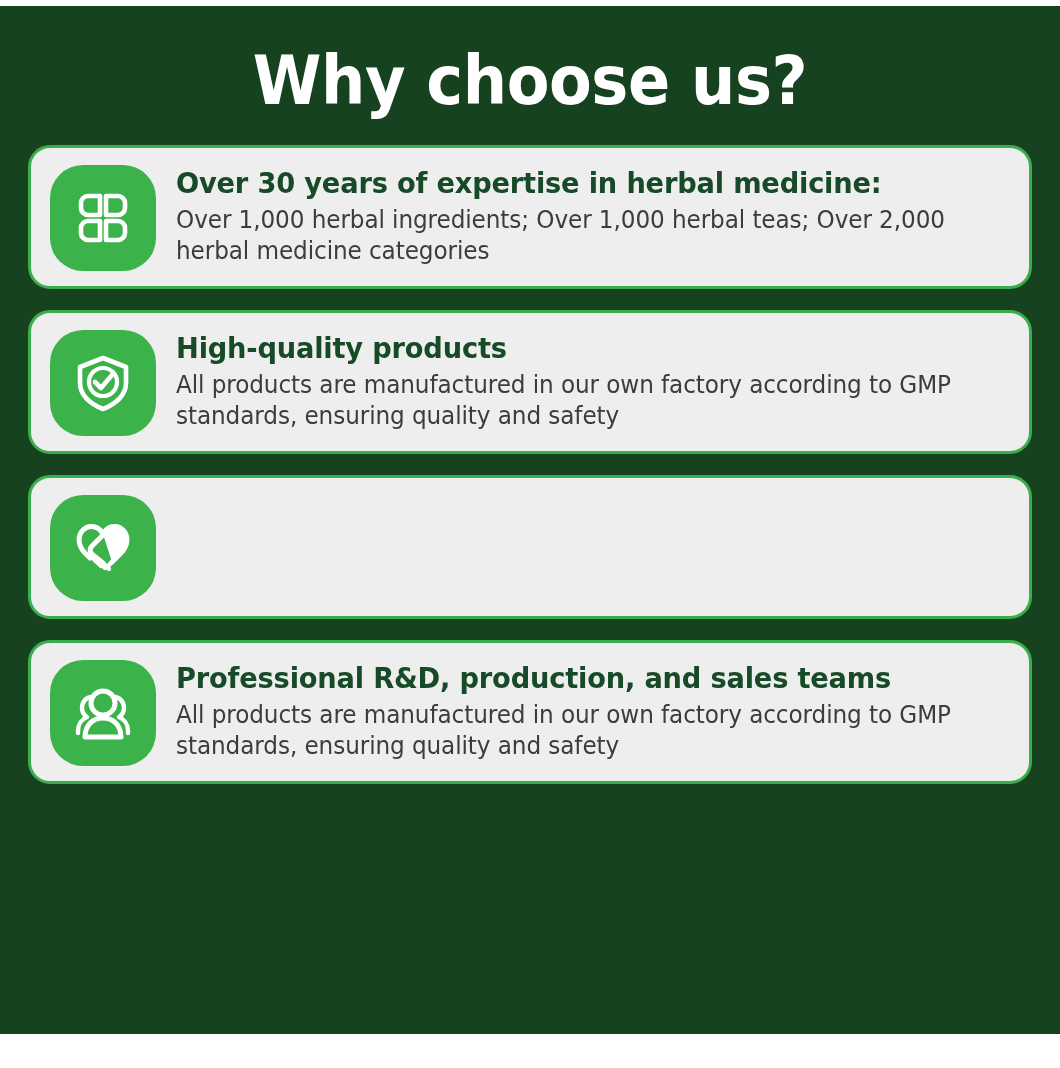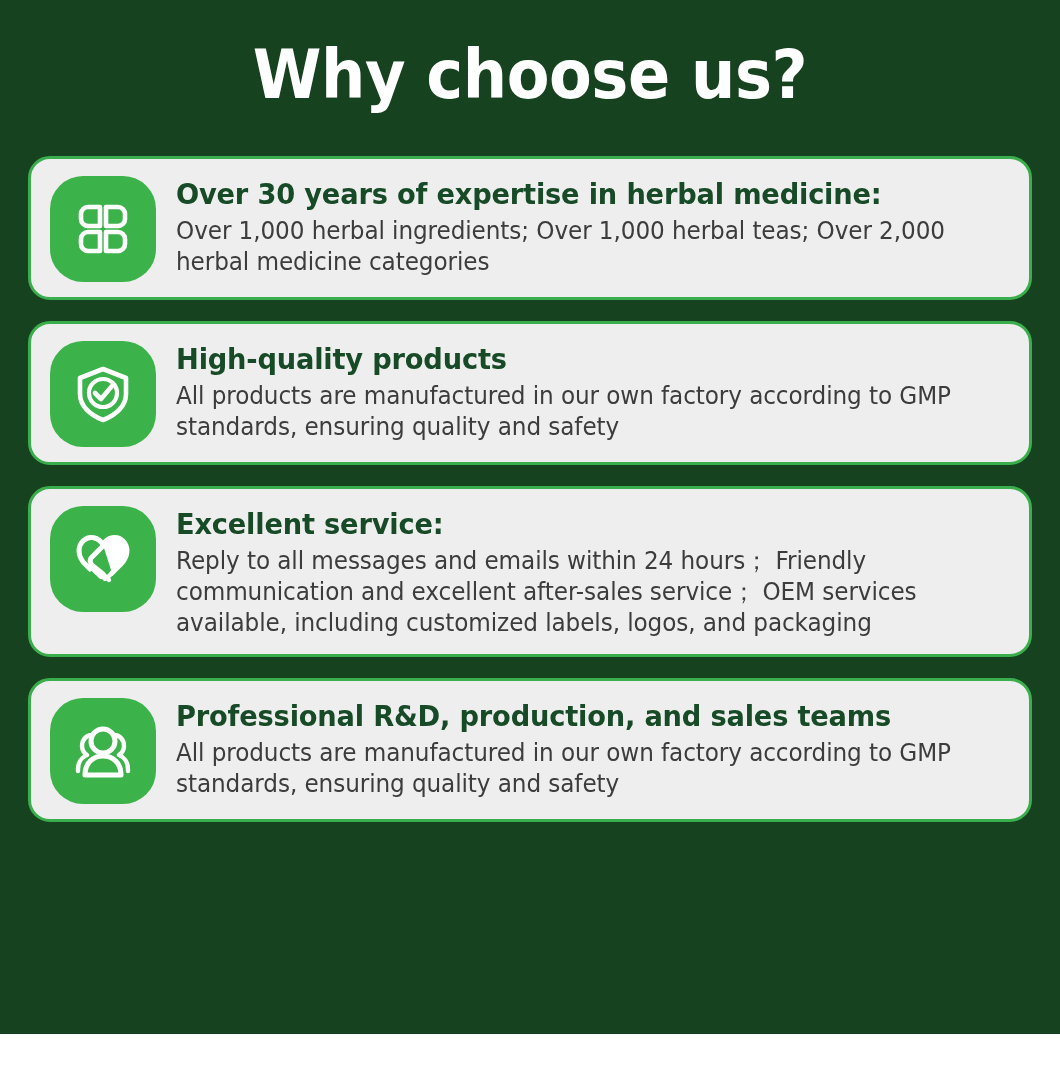--- a/index.html
+++ b/index.html
@@ -9,41 +9,41 @@
     font-family:"Liberation Sans", sans-serif;
     overflow:hidden;
   }
   #root {
     position:relative;
     width:1060px; height:1068px;
     background:#ffffff;
   }
   .banner {
     position:absolute;
-    left:0; top:0;
+    left:0; top:6px;
     width:1060px; height:1034px;
     background:#16421f;
     padding:0 28px;
   }
   .page-title {
     width:100%;
     text-align:center;
     color:#ffffff;
     font-size:67px;
     font-weight:700;
     letter-spacing:-0.5px;
     line-height:1;
     padding-top:42px;
     padding-bottom:0;
     font-family:"DejaVu Sans", sans-serif;
     transform:scaleX(0.93);
     transform-origin:center;
   }
   .cards {
-    margin-top:47px;
+    margin-top:30px;
     display:flex;
     flex-direction:column;
     gap:21px;
   }
   .card {
     position:relative;
     background:#eeeeee;
     border:3px solid #3aad4c;
     border-radius:22px;
     display:flex;
@@ -143,24 +143,20 @@
             <path d="M33 19 C37 11 47 9 53 15 C59 21 58 31 51 38 L42 47" stroke="#ffffff" stroke-width="5" stroke-linecap="round" stroke-linejoin="round" fill="#ffffff"></path>
             <path d="M33 19 C29 11 19 9 13 15 C7 21 8 31 15 38 L20 43" stroke="#ffffff" stroke-width="5" stroke-linecap="round" stroke-linejoin="round"></path>
             <path d="M33 20 L22 31 C19 34 20 38 23 40 L33 48" stroke="#ffffff" stroke-width="5" stroke-linecap="round" stroke-linejoin="round"></path>
             <path d="M20 40 L27 47" stroke="#ffffff" stroke-width="4.4" stroke-linecap="round"></path>
             <path d="M24 44 L31 51" stroke="#ffffff" stroke-width="4.4" stroke-linecap="round"></path>
             <path d="M29 47 L35 53" stroke="#ffffff" stroke-width="4.4" stroke-linecap="round"></path>
             <path d="M34 49 L39 54" stroke="#ffffff" stroke-width="4.4" stroke-linecap="round"></path>
             <path d="M42 47 L37 52" stroke="#ffffff" stroke-width="4.4" stroke-linecap="round"></path>
           </svg>
         </div>
-        <div class="card-body">
-          <div class="card-title">Excellent service:</div>
-          <div class="card-desc">Reply to all messages and emails within 24 hours； Friendly communication and excellent after-sales service； OEM services available, including customized labels, logos, and packaging</div>
-        </div>
       </div>
 
       <div class="card">
         <div class="card-icon-wrap">
           <svg width="66" height="64" viewBox="0 0 66 64" fill="none">
             <path d="M22 16 C16 16 12 21 12 27 C12 31 14 34 17 36 C12 38 8 43 8 50 L8 52" stroke="#ffffff" stroke-width="4.4" stroke-linecap="round" stroke-linejoin="round"></path>
             <path d="M44 16 C50 16 54 21 54 27 C54 31 52 34 49 36 C54 38 58 43 58 50 L58 52" stroke="#ffffff" stroke-width="4.4" stroke-linecap="round" stroke-linejoin="round"></path>
             <circle cx="33" cy="22" r="12" stroke="#ffffff" stroke-width="5"></circle>
             <path d="M15 56 C15 44 23 37 33 37 C43 37 51 44 51 56 Z" stroke="#ffffff" stroke-width="5" stroke-linejoin="round"></path>
           </svg>

